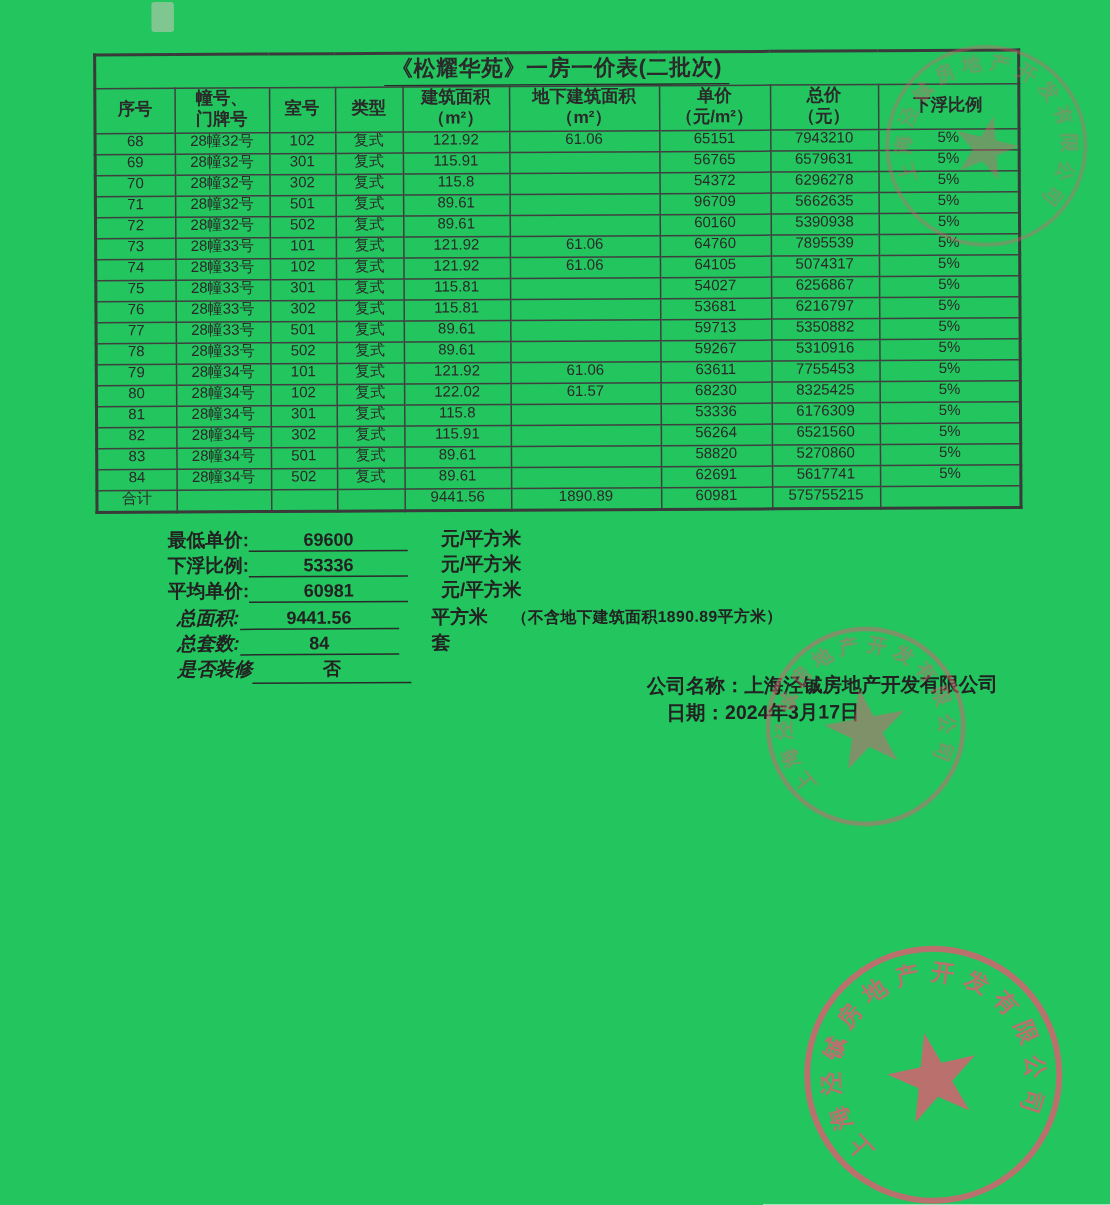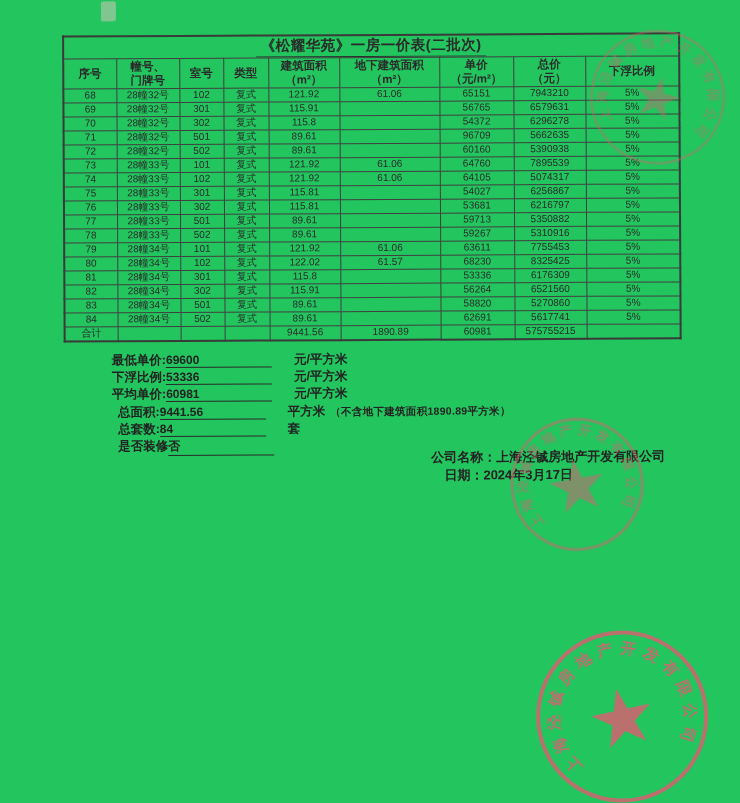--- a/index.html
+++ b/index.html
@@ -23,27 +23,27 @@
   .title-cell{height:20px;}
   .title-text{
     display:inline-block;font-size:14.5px;font-weight:700;letter-spacing:.5px;
     border-bottom:1.5px solid #2a2a2a;padding:0 5px 1px;
   }
   .header-row th{height:28px;font-size:11.5px;font-weight:700;line-height:1.25;}
   .price-table tbody td{height:13px;font-size:10px;line-height:1;}
   
   .summary{position:absolute;left:112px;top:351px;}
   .sum-line{display:flex;align-items:baseline;height:17.2px;font-size:12.5px;font-weight:700;color:#222;}
-  .sum-line.indent .sum-label{padding-left:6px;}
+  .sum-line.indent .sum-label{padding-left:6px;font-style:italic;}
   .sum-value{
-    display:inline-block;width:106px;
+    display:inline-block;width:106px;text-align:center;
     border-bottom:1.3px solid #2a2a2a;font-size:12px;
   }
   .sum-unit{margin-left:22px;}
-  .sum-note{margin-left:5px;font-size:10.5px;letter-spacing:.3px;}
+  .sum-note{margin-left:16px;font-size:10.5px;letter-spacing:.3px;}
   
   .footer{position:absolute;left:431px;top:449px;font-size:13px;font-weight:700;line-height:18px;color:#222;}
   .footer .date-line{margin-left:13px;}
   
   .stamp{position:absolute;pointer-events:none;}
   .stamp svg{display:block;}
   .stamp-top{left:589px;top:29px;opacity:.38;transform:rotate(14deg);filter:blur(.5px);}
   .stamp-mid{left:504px;top:412px;opacity:.5;transform:rotate(-10deg);filter:blur(.4px);}
   .stamp-bottom{left:535px;top:629px;opacity:.82;transform:rotate(-12deg);}
   .seal-text{font-family:"Liberation Sans","DejaVu Sans",sans-serif;font-weight:700;}

